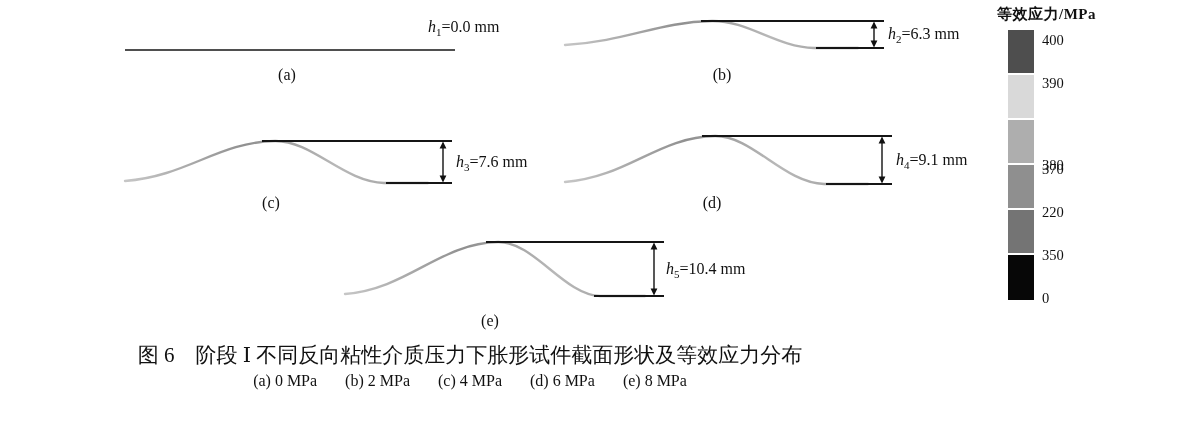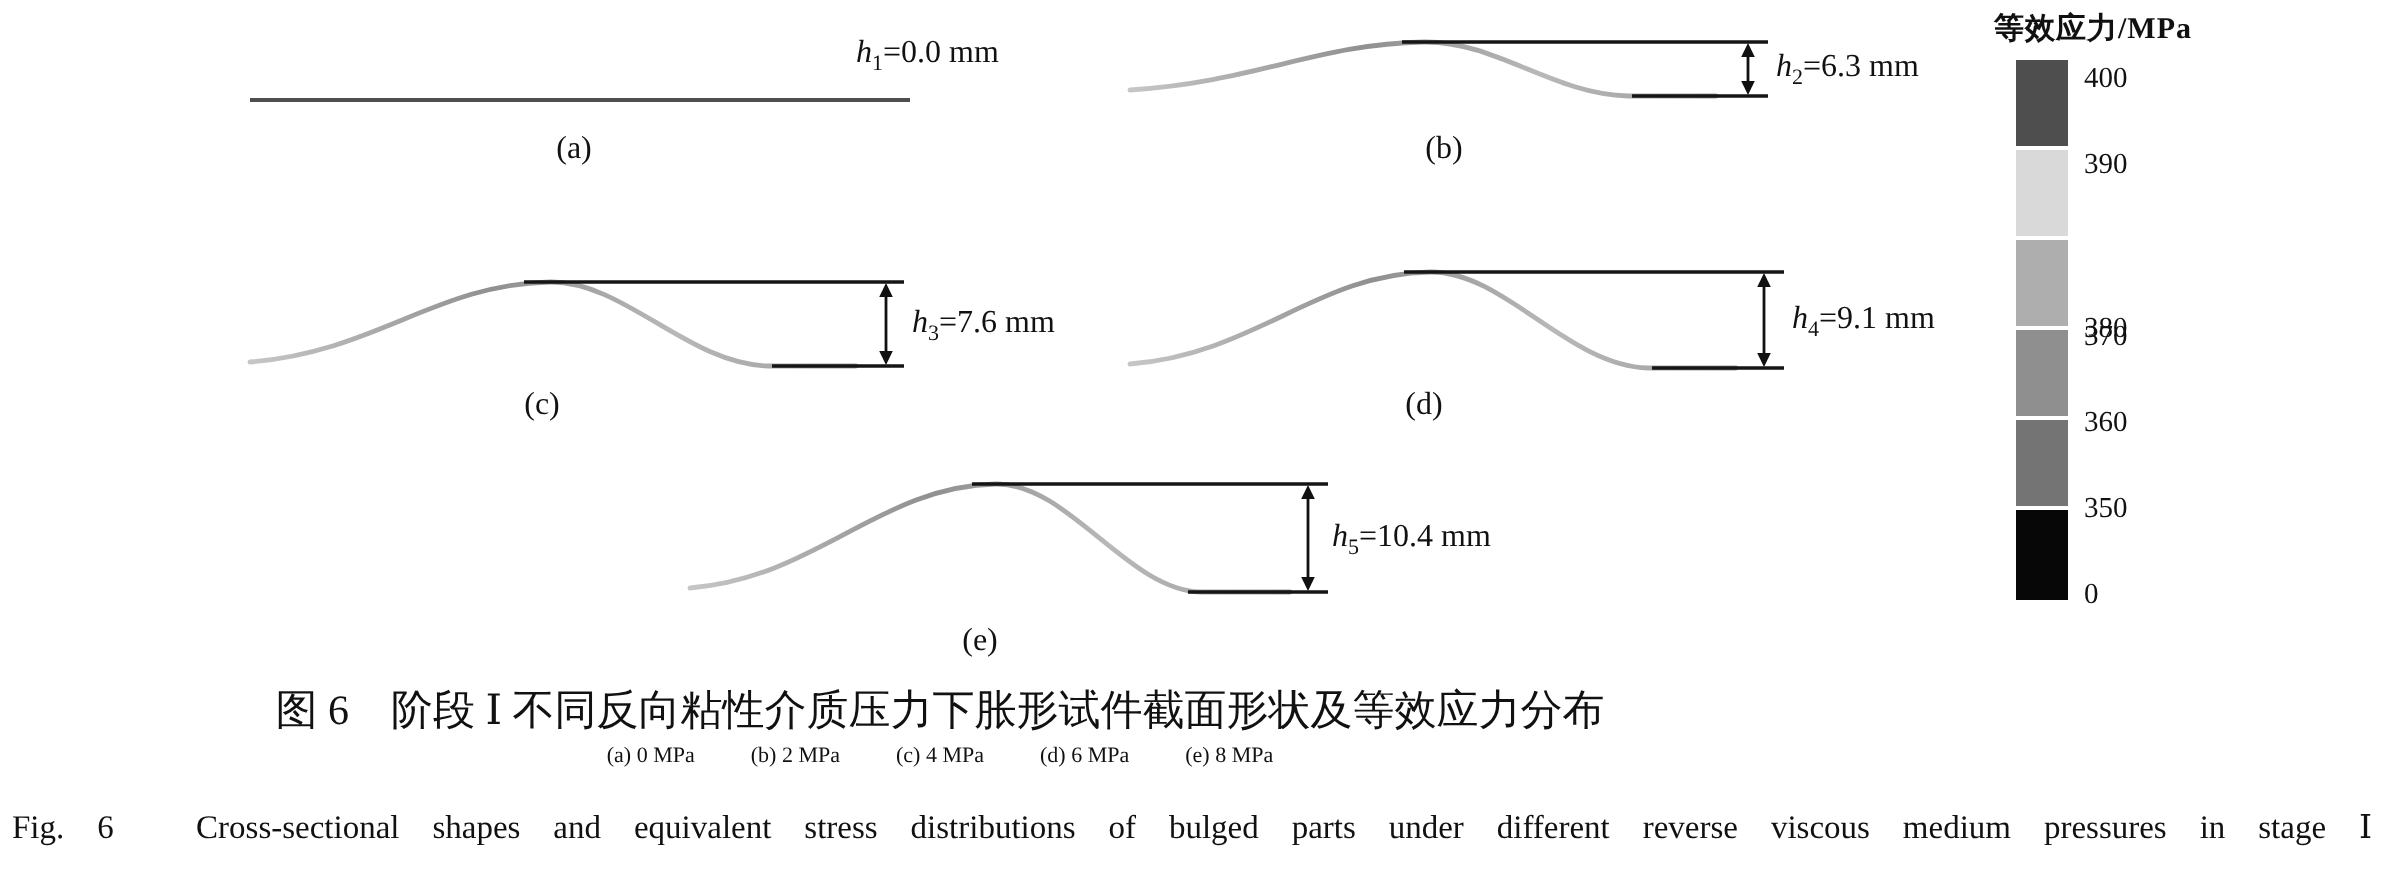--- a/index.html
+++ b/index.html
@@ -59,21 +59,21 @@
     position: absolute; left: 47px;
     font-size: 14.5px; transform: translateY(-50%); white-space: nowrap;
   }
 
   .caption-zh {
     position: absolute; left: 0; top: 341px; width: 940px;
     text-align: center; font-size: 21px; white-space: nowrap;
   }
   .caption-pressures {
     position: absolute; left: 0; top: 372px; width: 940px;
-    display: flex; justify-content: center; gap: 28px; font-size: 11px;
+    display: flex; justify-content: center; gap: 28px; font-size: 16px;
   }
   .caption-pressures span { white-space: nowrap; }
   .caption-en {
     position: absolute; left: 6px; top: 403px; width: 1180px;
     font-size: 16.5px;
     text-align: justify;
     text-align-last: justify;
     white-space: normal;
   }
 </style>
@@ -170,30 +170,29 @@
       <div class="cb-band" style="background: rgb(217, 217, 217);"></div>
       <div class="cb-band" style="background: rgb(174, 174, 174);"></div>
       <div class="cb-band" style="background: rgb(143, 143, 143);"></div>
       <div class="cb-band" style="background: rgb(116, 116, 116);"></div>
       <div class="cb-band" style="background: rgb(7, 7, 7);"></div>
     </div>
     <div class="cb-tick" style="top:35px;">400</div>
     <div class="cb-tick" style="top:78px;">390</div>
     <div class="cb-tick" style="top:121px;margin-top:39px;">380</div>
     <div class="cb-tick" style="top:164px;">370</div>
-    <div class="cb-tick" style="top:207px;">360</div>
+    <div class="cb-tick" style="top:207px;">220</div>
     <div class="cb-tick" style="top:250px;">350</div>
     <div class="cb-tick" style="top:293px;">0</div>
   </div>
 
   <div class="caption-zh">图 6　阶段 Ⅰ 不同反向粘性介质压力下胀形试件截面形状及等效应力分布</div>
 
   <div class="caption-pressures">
     <span>(a) 0 MPa</span>
     <span>(b) 2 MPa</span>
     <span>(c) 4 MPa</span>
     <span>(d) 6 MPa</span>
     <span>(e) 8 MPa</span>
   </div>
 
-  <div class="caption-en">Fig. 6　Cross-sectional shapes and equivalent stress distributions of bulged parts under different reverse viscous medium pressures in stage Ⅰ</div>
 
 </div>
 
 </body></html>

